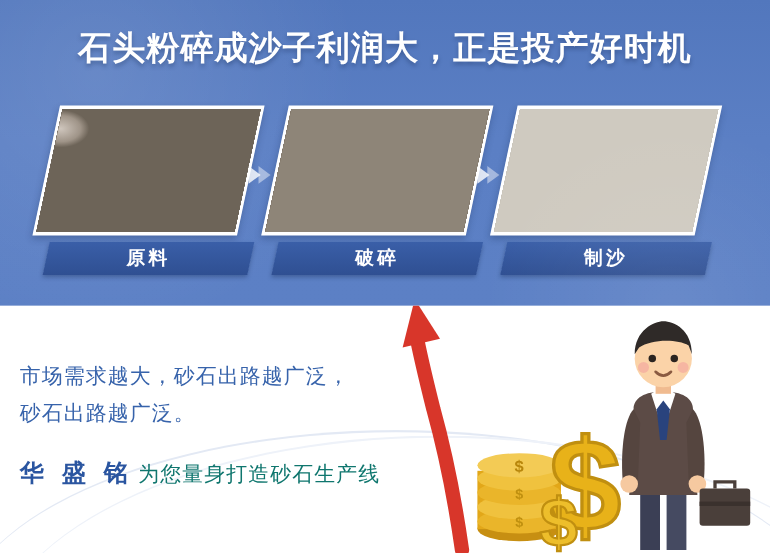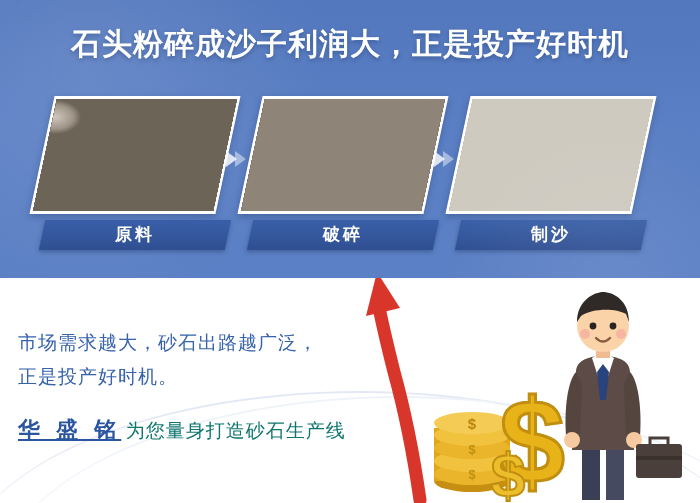--- a/index.html
+++ b/index.html
@@ -146,21 +146,21 @@
     color:#2f5ba8;
   }
   .copy .line{
     font-size:19px;line-height:34px;letter-spacing:1px;color:#3763ab;
     white-space:nowrap;
   }
   .brandline{
     position:absolute;left:18px;top:137px;white-space:nowrap;
   }
   .brand{
-    font-size:22px;font-weight:bold;color:#2a55a0;letter-spacing:5px;text-decoration:underline;
+    font-size:22px;font-weight:bold;color:#2a55a0;letter-spacing:5px;
   }
   .brandtail{
     font-size:19px;color:#0f766e;letter-spacing:1px;
   }
   
   .art{
     position:absolute;left:360px;top:-10px;width:340px;height:235px;
   }
 </style>
 </head>
@@ -213,21 +213,21 @@
     </div>
   </div>
 
   <div class="bottom">
 
     <div class="wave"></div>
     <div class="wave2"></div>
 
     <div class="copy">
       <div class="line">市场需求越大，砂石出路越广泛，</div>
-      <div class="line">正是投产好时机。</div>
+      <div class="line">砂石出路越广泛。</div>
     </div>
 
     <div class="brandline">
       <span class="brand">华 盛 铭</span>
       <span class="brandtail">为您量身打造砂石生产线</span>
     </div>
 
     <svg class="art" viewBox="0 0 340 235">
 
       <g>

